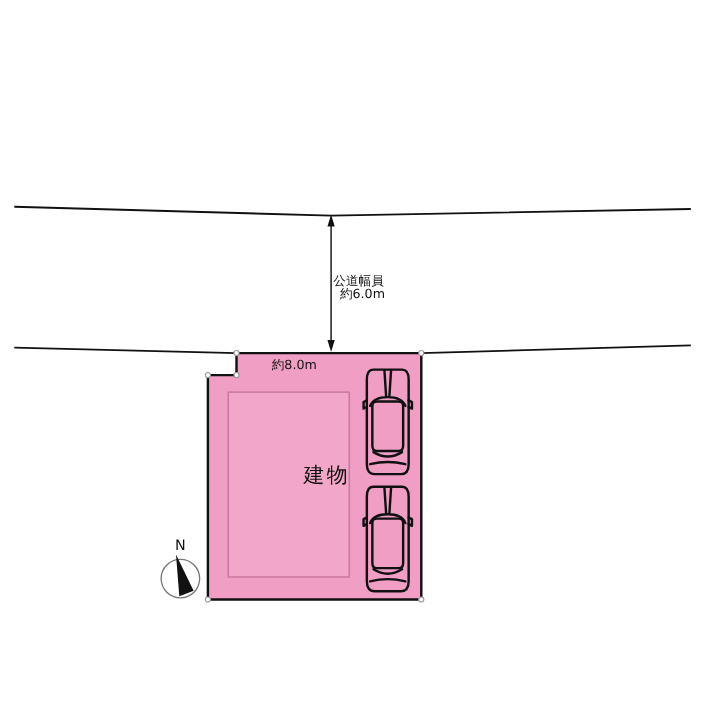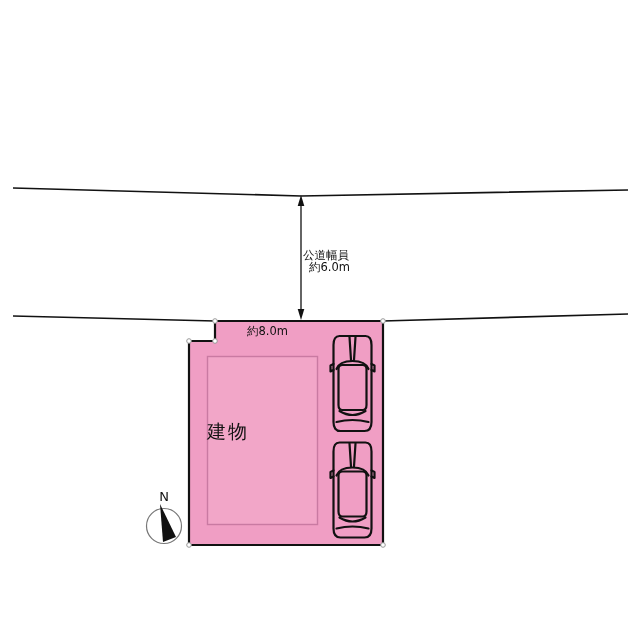--- a/index.html
+++ b/index.html
@@ -18,21 +18,21 @@
     left:303px;top:201px;
     font-size:11.5px;line-height:12px;
   }
   .road-width-label .l2{padding-left:6px;}
   .frontage-label{
     left:247px;top:276px;width:80px;
     font-size:11.5px;
   }
   .building-label{
     left:207px;top:371px;width:111px;
-    text-align:left;font-size:19px;letter-spacing:2px;
+    text-align:right;font-size:19px;letter-spacing:2px;
   }
   .north-label{
     left:152px;top:441px;width:24px;
     text-align:center;font-size:13px;
   }
   .car{stroke:#111;stroke-width:2.2;fill:none;stroke-linecap:round;stroke-linejoin:round;}
 </style>
 </head>
 <body>
 

